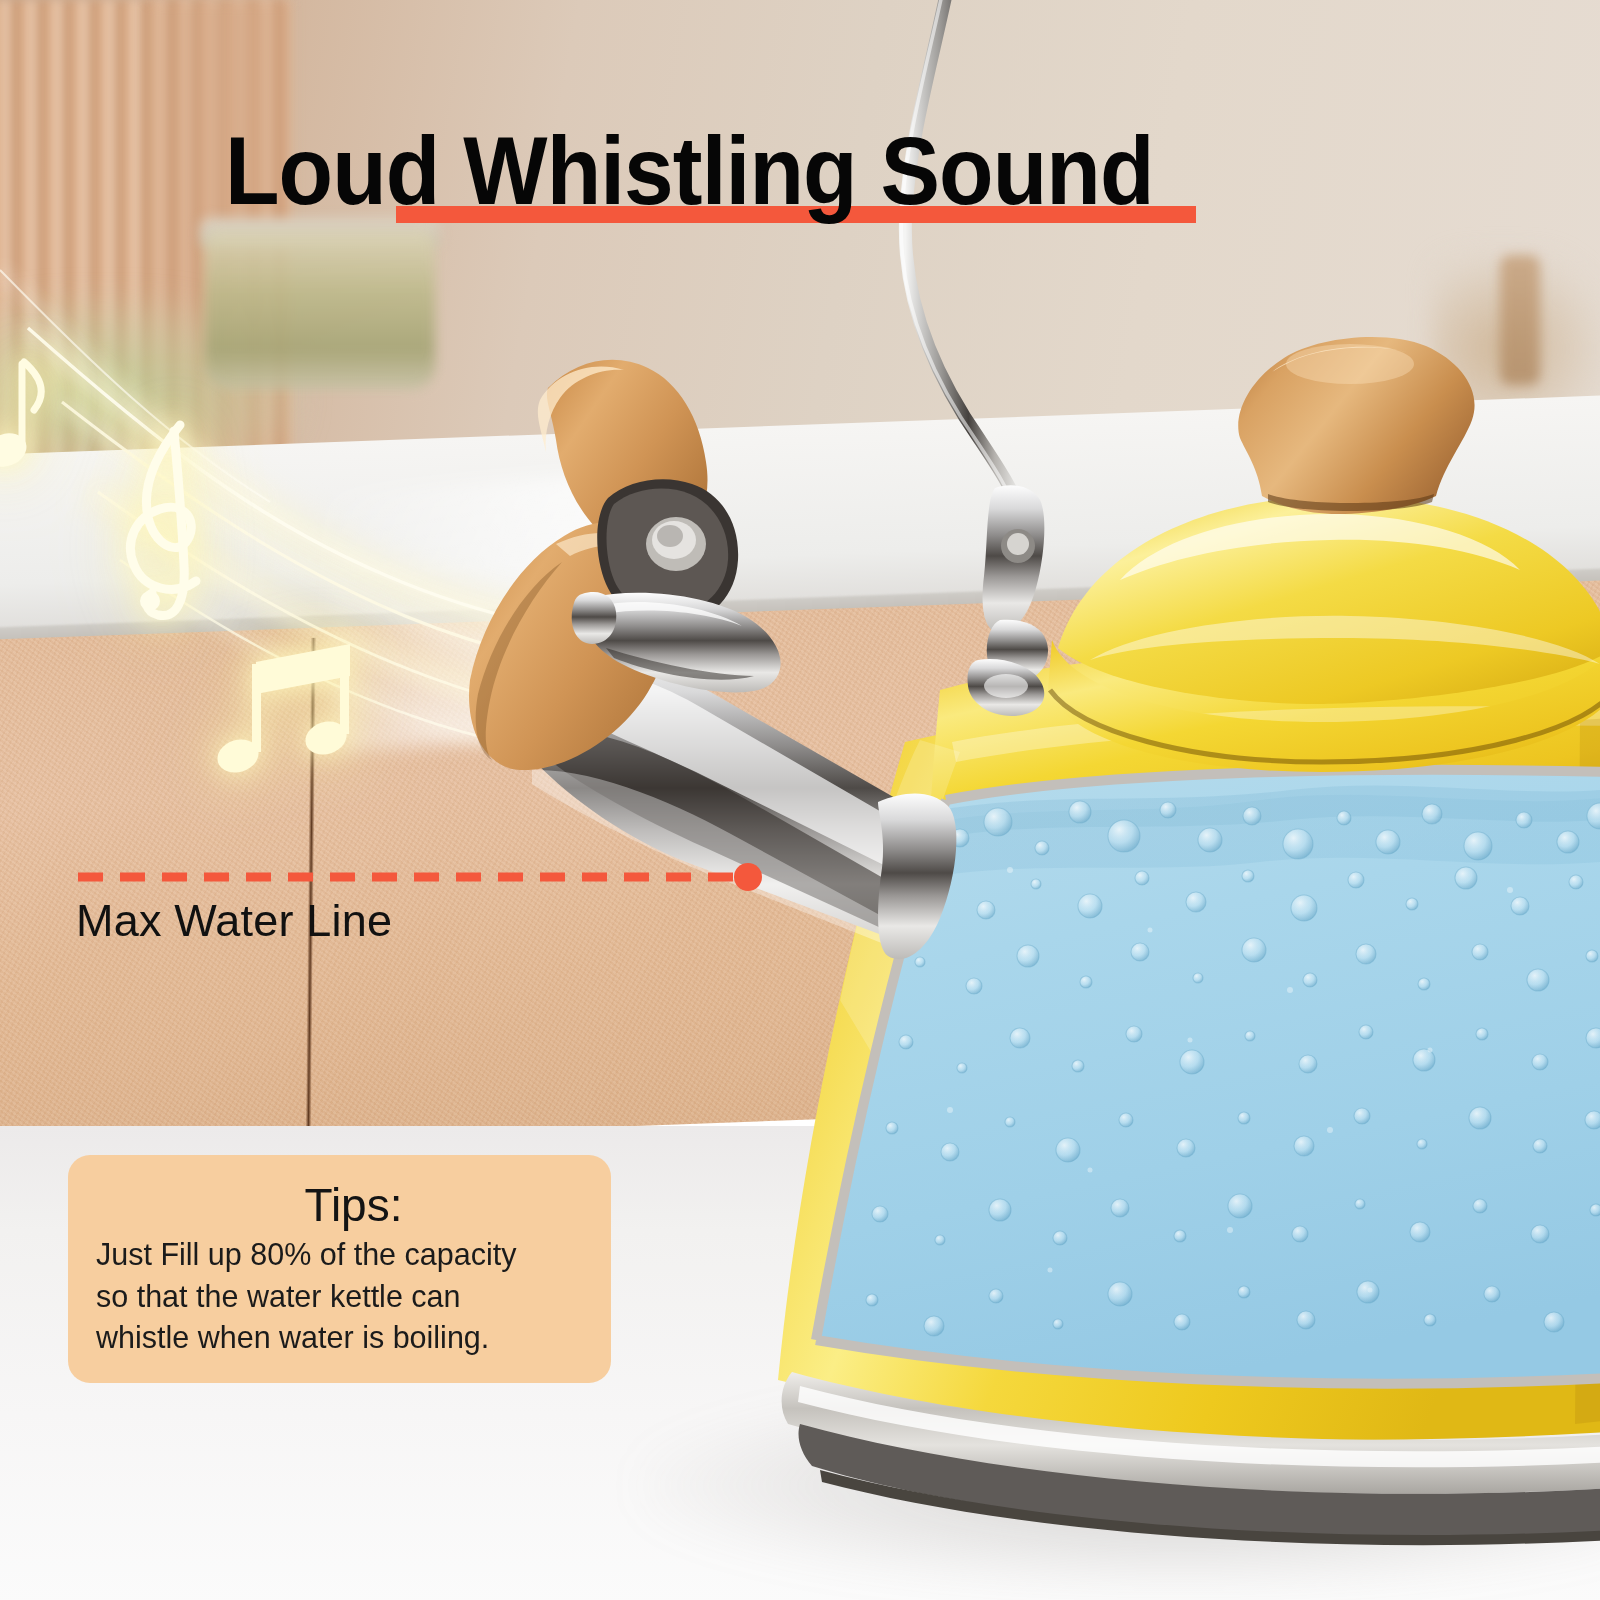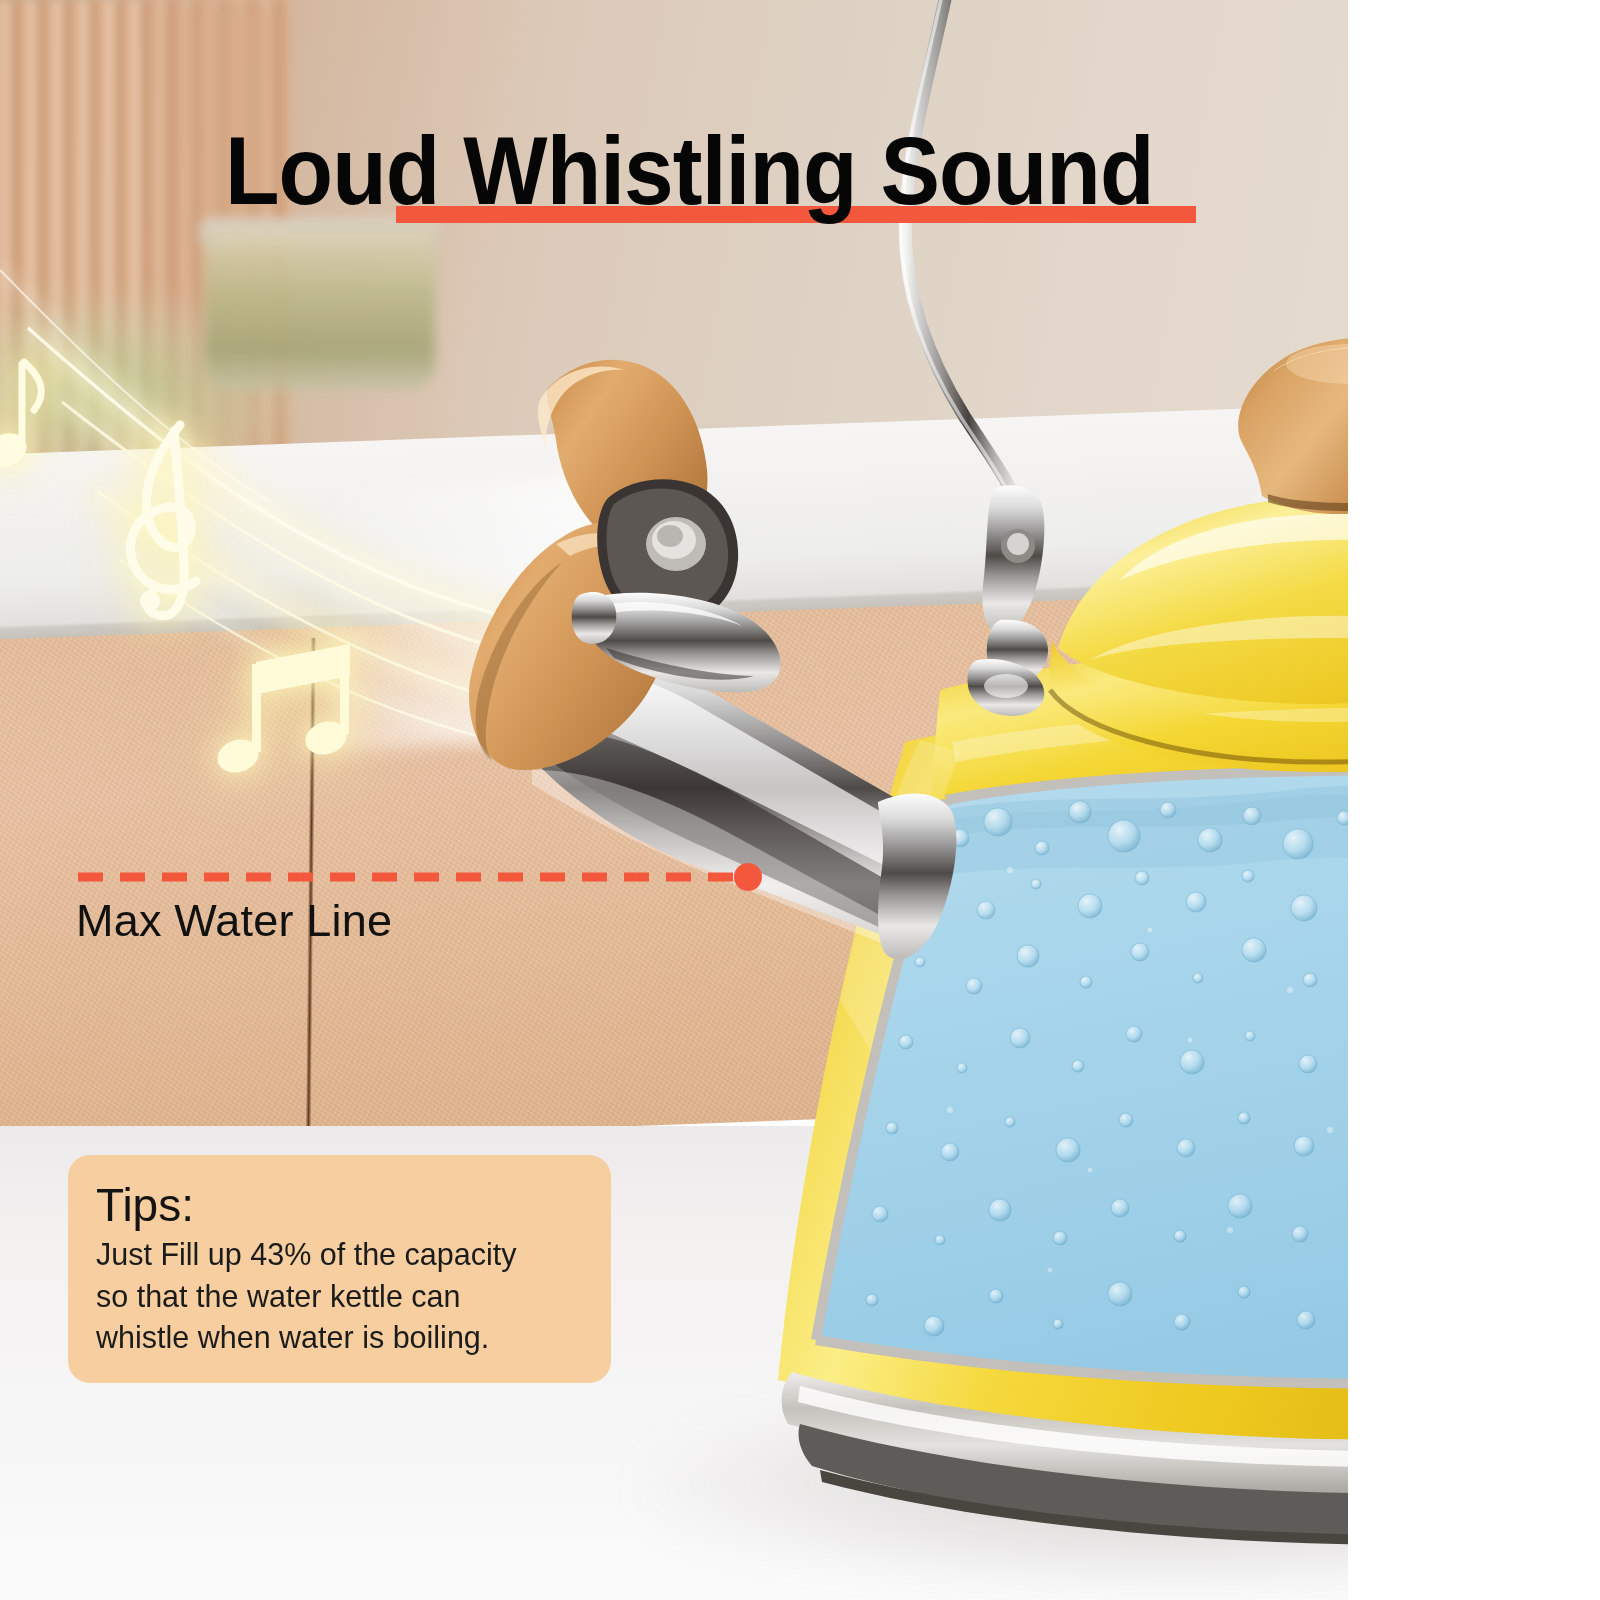--- a/index.html
+++ b/index.html
@@ -3,21 +3,21 @@
 <meta charset="utf-8">
 <style>
   * { margin:0; padding:0; box-sizing:border-box; }
   html,body { width:1600px; height:1600px; overflow:hidden; }
   body {
     font-family:"Liberation Sans", sans-serif;
     background:#ffffff;
     position:relative;
   }
 
-  #stage { position:absolute; inset:0; width:1348px; height:1600px; overflow:hidden; }
+  #stage { position:absolute; inset:0; width:1600px; height:1600px; overflow:hidden; }
 
   
   .scene { position:absolute; inset:0; }
 
   
   .wall {
     position:absolute; left:0; top:0; width:1600px; height:600px;
     background:linear-gradient(100deg,#c9a98f 0%,#d3b69d 16%,#dccab9 34%,#ded2c4 52%,#e3d8cb 70%,#e6dcd2 100%);
   }
   
@@ -157,20 +157,21 @@
     position:absolute; left:68px; top:1155px; width:543px; height:228px;
     background:#F7CE9F;
     border-radius:22px;
     z-index:39;
     padding:26px 0 0 28px;
   }
   .tips-title {
     font-size:46px; color:#141414; line-height:1.05;
     font-family:"Liberation Sans", sans-serif;
     margin-bottom:5px;
+    text-align:center;
   }
   .tips-body {
     font-size:30.5px; color:#1b1b1b; line-height:1.36;
     font-family:"Liberation Sans", sans-serif;
     white-space:pre-line;
   }
 </style>
 </head>
 <body>
 
@@ -578,18 +579,18 @@
   <div class="headline">Loud Whistling Sound</div>
 
   <svg class="maxline" viewBox="0 0 1600 1600">
     <line x1="78" y1="877" x2="736" y2="877" stroke="#F4583C" stroke-width="9" stroke-dasharray="25 17" stroke-linecap="butt"></line>
     <circle cx="748" cy="877" r="14" fill="#F4583C"></circle>
   </svg>
   <div class="maxline-label">Max Water Line</div>
 
   <div class="tips-box">
     <div class="tips-title">Tips:</div>
-    <div class="tips-body">Just Fill up 43% of the capacity
+    <div class="tips-body">Just Fill up 80% of the capacity
 so that the water kettle can
 whistle when water is boiling.</div>
   </div>
 
 </div>
 
 </body></html>

